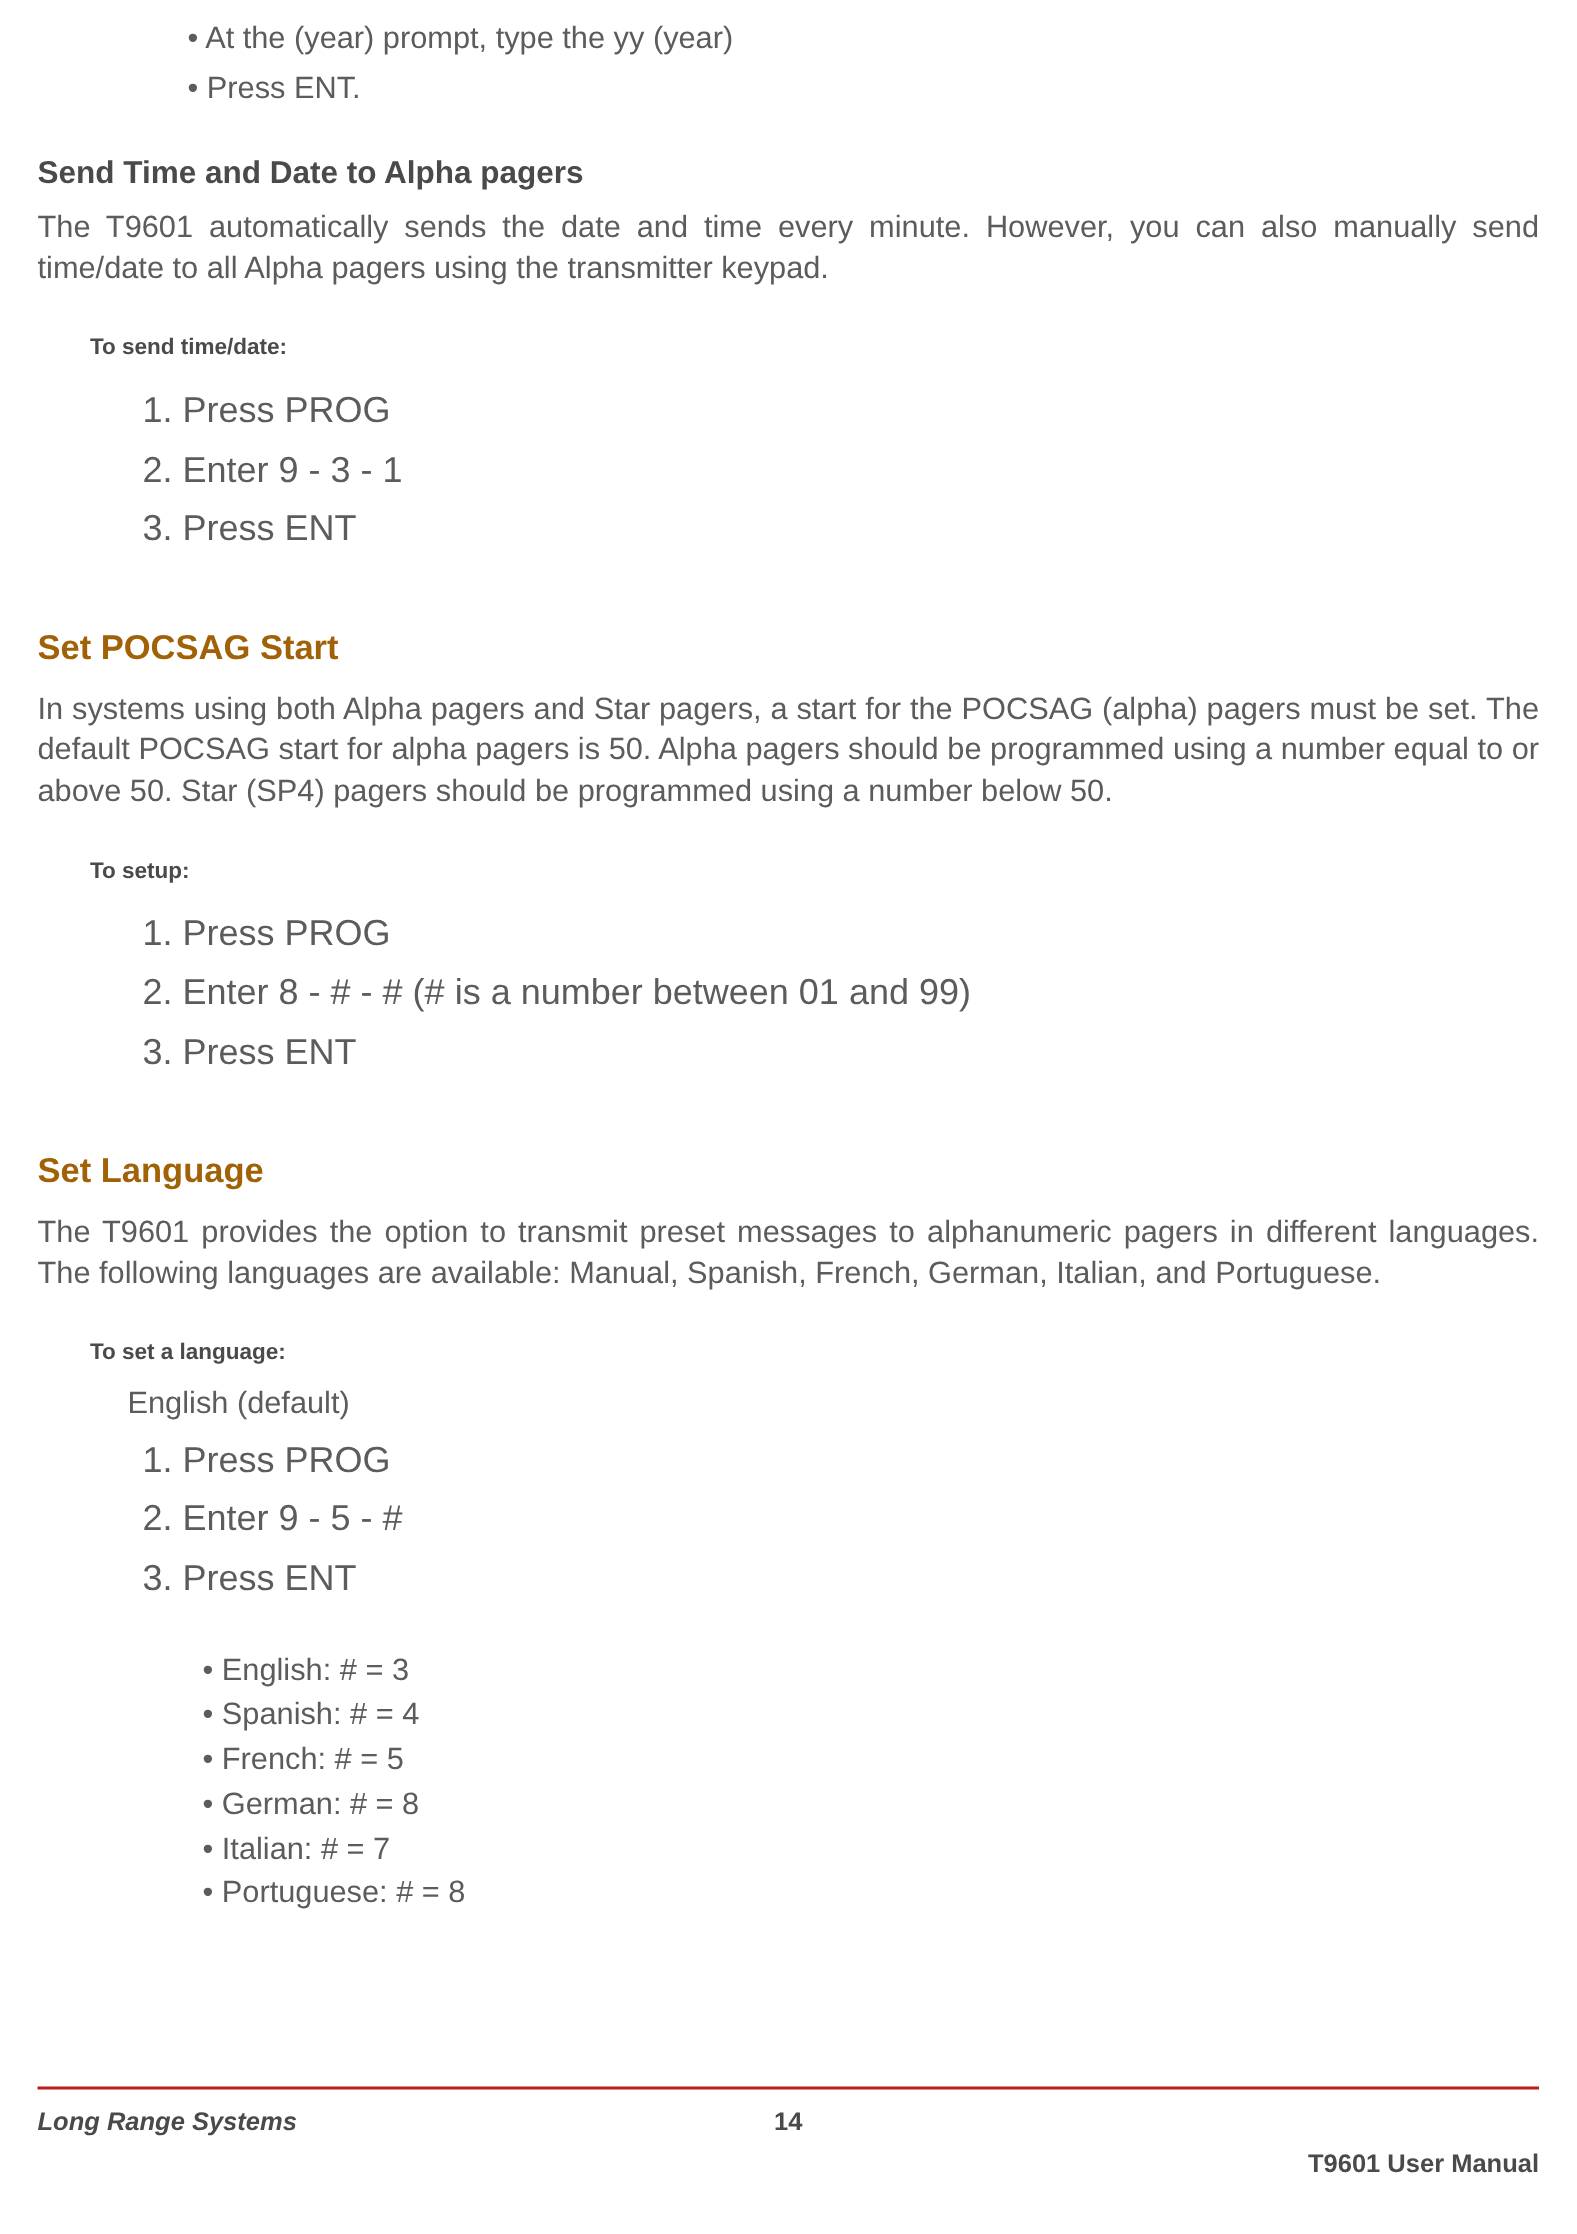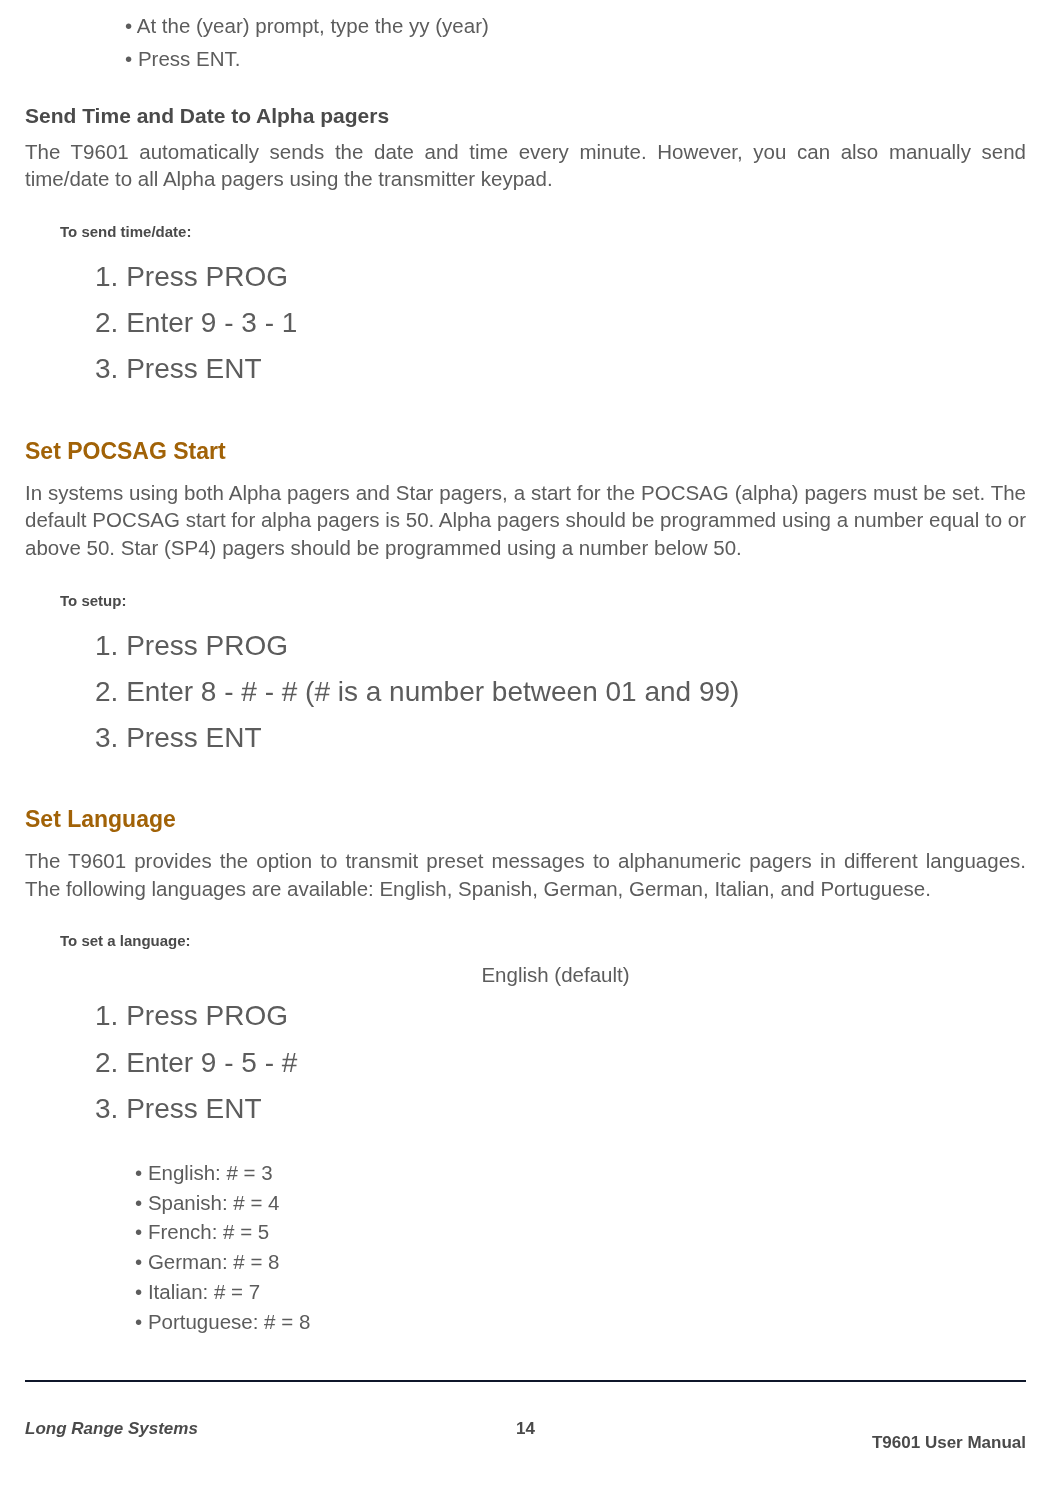--- a/index.html
+++ b/index.html
@@ -55,62 +55,60 @@
       margin-bottom: 14px;
       margin-top: 8px;
       font-family: "Helvetica Neue Condensed", "Arial Narrow", Arial, sans-serif;
       font-stretch: condensed;
     }
     .numbered-list {
       margin-left: 70px;
       margin-bottom: 45px;
     }
     .numbered-item {
-      font-size: 28px;
+      font-size: 24px;
       line-height: 1.65;
       color: #5c5c5c;
     }
     .section-title {
       font-size: 23px;
       font-weight: bold;
       color: #a16207;
       margin-bottom: 14px;
       margin-top: 10px;
       font-family: "Helvetica Neue Condensed", "Arial Narrow", Arial, sans-serif;
       font-stretch: condensed;
     }
     .indent-text {
       font-size: 20.5px;
       color: #5c5c5c;
       margin-left: 60px;
       margin-bottom: 6px;
-      text-align: center;
     }
     .lang-list {
       margin-left: 110px;
       margin-top: 26px;
     }
     .lang-item {
       font-size: 20.5px;
       line-height: 1.45;
       color: #5c5c5c;
     }
     .lang-item::before {
       content: "• ";
     }
     .footer {
       position: absolute;
       bottom: 36px;
       left: 25px;
       right: 25px;
-      border-top: 2px solid #0f172a;
-      padding-top: 23px;
+      border-top: 2px solid #b91c1c;
+      padding-top: 12px;
       display: flex;
       justify-content: space-between;
-      align-items: center;
     }
     .footer-left {
       font-size: 17px;
       font-weight: bold;
       font-style: italic;
       color: #4a4a4a;
       font-family: "Helvetica Neue Condensed", "Arial Narrow", Arial, sans-serif;
       font-stretch: condensed;
     }
     .footer-center {
@@ -156,21 +154,21 @@
   <div class="body-text">In systems using both Alpha pagers and Star pagers, a start for the POCSAG (alpha) pagers must be set. The default POCSAG start for alpha pagers is 50. Alpha pagers should be programmed using a number equal to or above 50. Star (SP4) pagers should be programmed using a number below 50.</div>
 
   <div class="step-heading">To setup:</div>
   <div class="numbered-list">
     <div class="numbered-item">1. Press PROG</div>
     <div class="numbered-item">2. Enter 8 - # - # (# is a number between 01 and 99)</div>
     <div class="numbered-item">3. Press ENT</div>
   </div>
 
   <div class="section-title">Set Language</div>
-  <div class="body-text">The T9601 provides the option to transmit preset messages to alphanumeric pagers in different languages. The following languages are available: English, Spanish, German, German, Italian, and Portuguese.</div>
+  <div class="body-text">The T9601 provides the option to transmit preset messages to alphanumeric pagers in different languages. The following languages are available: Manual, Spanish, French, German, Italian, and Portuguese.</div>
 
   <div class="step-heading">To set a language:</div>
   <div class="indent-text">English (default)</div>
   <div class="numbered-list" style="margin-bottom:0;">
     <div class="numbered-item">1. Press PROG</div>
     <div class="numbered-item">2. Enter 9 - 5 - #</div>
     <div class="numbered-item">3. Press ENT</div>
   </div>
 
   <div class="lang-list">

